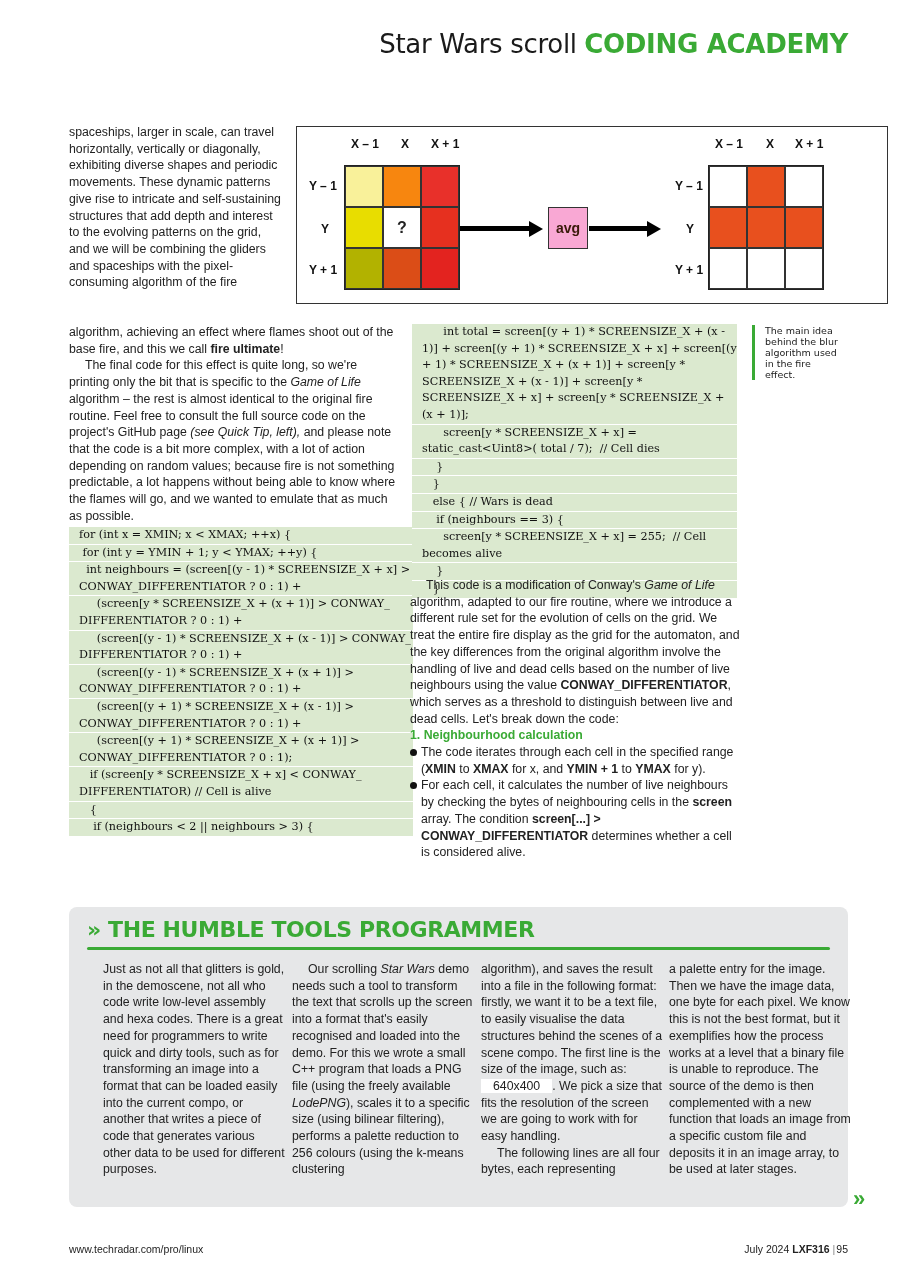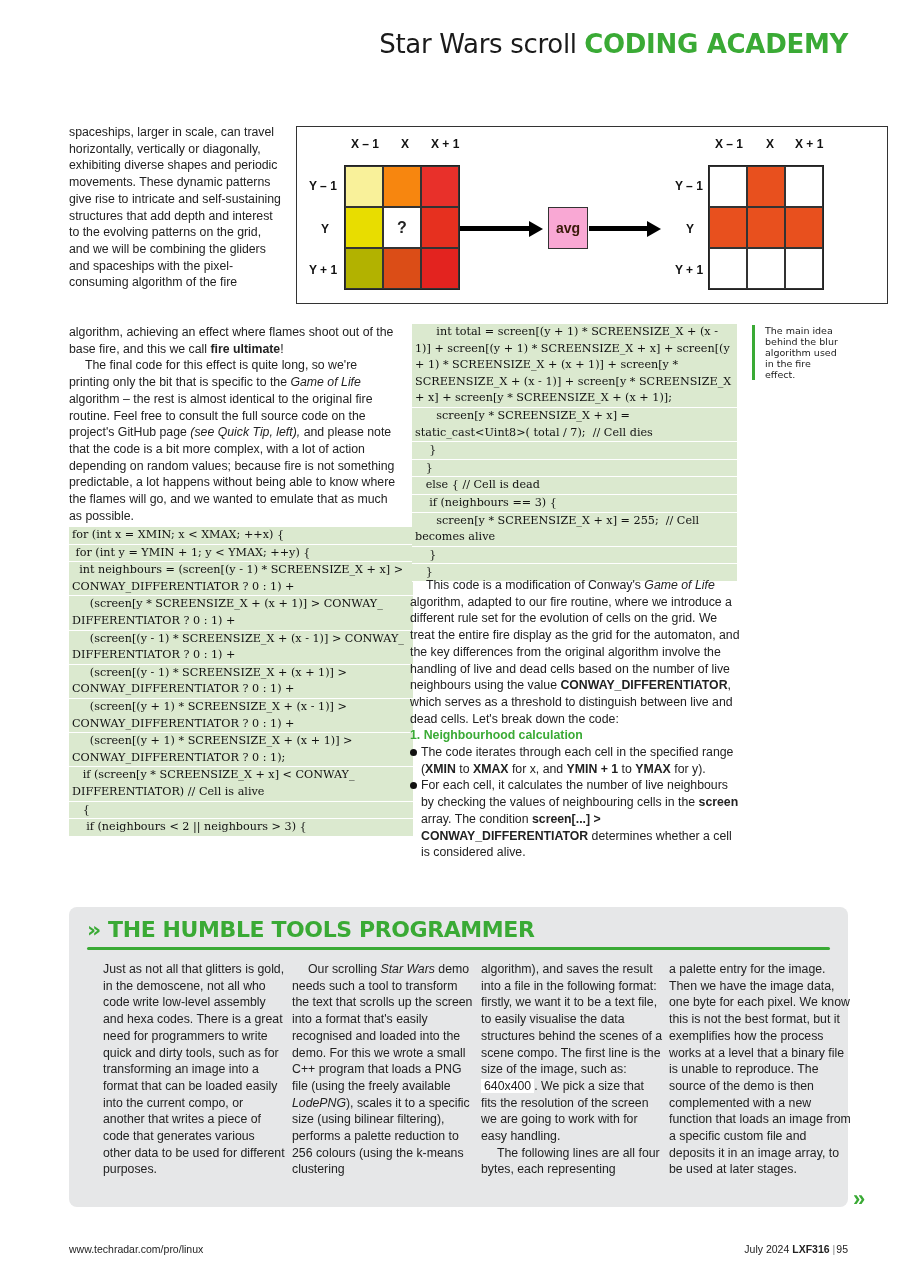--- a/index.html
+++ b/index.html
@@ -22,34 +22,34 @@
   .fig-label { position: absolute; font-size: 12px; font-weight: bold; color: #111; white-space: nowrap; }
   .grid { position: absolute; display: grid; grid-template-columns: repeat(3, 38px); grid-template-rows: repeat(3, 41px); border: 1.5px solid #222; }
   .grid .cell { border: 1px solid #333; display: flex; align-items: center; justify-content: center; font-weight: bold; font-size: 16px; }
   .arrow-line { position: absolute; height: 5px; background: #000; }
   .arrow-head { position: absolute; width: 0; height: 0; border-top: 8px solid transparent; border-bottom: 8px solid transparent; border-left: 14px solid #000; }
   .avg-box { position: absolute; width: 40px; height: 42px; background: #f9a8d4; border: 1.5px solid #333; display: flex; align-items: center; justify-content: center; font-weight: bold; font-size: 14px; color: #3a1a0a; }
 
   .caption { position: absolute; left: 752px; top: 325px; width: 90px; border-left: 3px solid #3aaa35; padding-left: 10px; font-size: 9.5px; line-height: 11px; color: #222; font-family: "DejaVu Sans", sans-serif; }
 
   .code { font-family: "DejaVu Serif", serif; font-size: 11.2px; line-height: 16.6px; color: #111; }
-  .code .ln { background: #dbe9cf; border-bottom: 1.5px solid #fff; padding-left: 3px; white-space: pre-wrap; }
+  .code .ln { background: #dbe9cf; border-bottom: 1.5px solid #fff; padding-left: 10px; white-space: pre-wrap; }
   .code-left { position: absolute; left: 69px; top: 527px; width: 344px; }
   .code-right { position: absolute; left: 412px; top: 324px; width: 325px; }
 
   .col-right-body { position: absolute; left: 410px; top: 577px; width: 332px; }
   .green-head { color: #3aaa35; font-weight: bold; }
   .bullet { position: relative; padding-left: 11px; }
   .bullet::before { content: ""; position: absolute; left: 0; top: 5px; width: 7px; height: 7px; border-radius: 50%; background: #111; }
 
   .boxout { position: absolute; left: 69px; top: 907px; width: 779px; height: 300px; background: #e6e7e8; border-radius: 8px; }
   .boxout-title { position: absolute; left: 18px; top: 10px; font-family: "DejaVu Sans", sans-serif; font-weight: bold; font-size: 22px; color: #3aaa35; letter-spacing: -0.4px; white-space: nowrap; }
   .boxout-rule { position: absolute; left: 18px; right: 18px; top: 40px; height: 3px; background: #3aaa35; border-radius: 2px; }
   .boxout-col { position: absolute; top: 54px; width: 182px; font-size: 12.3px; line-height: 16.7px; color: #222; margin-left: 16px; }
-  .code-inline { background: #fff; padding: 0 3px; }
+  .code-inline { background: #fff; padding: 0 12px; }
 
   .next-icon { position: absolute; left: 853px; top: 1186px; font-size: 22px; font-weight: bold; color: #3aaa35; }
   .footer-left { position: absolute; left: 69px; top: 1243px; font-size: 10.5px; color: #222; }
   .footer-right { position: absolute; right: 57px; top: 1243px; font-size: 10.5px; color: #222; white-space: nowrap; }
   .footer-right b { font-weight: bold; }
   .footer-right .pipe { color: #888; margin: 0 1px 0 3px; }
 </style>
 </head>
 <body>
 
@@ -132,37 +132,37 @@
   <div class="ln">   if (screen[y * SCREENSIZE_X + x] &lt; CONWAY_ DIFFERENTIATOR) // Cell is alive</div>
   <div class="ln">   {</div>
   <div class="ln">    if (neighbours &lt; 2 || neighbours &gt; 3) {</div>
 </div>
 
 <div class="code code-right">
   <div class="ln">      int total = screen[(y + 1) * SCREENSIZE_X + (x - 1)] + screen[(y + 1) * SCREENSIZE_X + x] + screen[(y + 1) * SCREENSIZE_X + (x + 1)] + screen[y * SCREENSIZE_X + (x - 1)] + screen[y * SCREENSIZE_X + x] + screen[y * SCREENSIZE_X + (x + 1)];</div>
   <div class="ln">      screen[y * SCREENSIZE_X + x] = static_cast&lt;Uint8&gt;( total / 7);  // Cell dies</div>
   <div class="ln">    }</div>
   <div class="ln">   }</div>
-  <div class="ln">   else { // Cell is dead</div>
+  <div class="ln">   else { // Wars is dead</div>
   <div class="ln">    if (neighbours == 3) {</div>
   <div class="ln">      screen[y * SCREENSIZE_X + x] = 255;  // Cell becomes alive</div>
   <div class="ln">    }</div>
   <div class="ln">   }</div>
 </div>
 
 <div class="col-right-body body-text">
   <p class="indent">
     <span>This code is a modification of Conway's </span><i>Game of Life</i><span> algorithm, adapted to our fire routine, where we introduce a different rule set for the evolution of cells on the grid. We treat the entire fire display as the grid for the automaton, and the key differences from the original algorithm involve the handling of live and dead cells based on the number of live neighbours using the value </span><b>CONWAY_DIFFERENTIATOR</b><span>, which serves as a threshold to distinguish between live and dead cells. Let's break down the code:</span>
   </p>
   <p class="green-head">1. Neighbourhood calculation</p>
   <p class="bullet">
     <span>The code iterates through each cell in the specified range (</span><b>XMIN</b><span> to </span><b>XMAX</b><span> for x, and </span><b>YMIN + 1</b><span> to </span><b>YMAX</b><span> for y).</span>
   </p>
   <p class="bullet">
-    <span>For each cell, it calculates the number of live neighbours by checking the values of neighbouring cells in the </span><b>screen</b><span> array. The condition </span><b>screen[...] &gt; CONWAY_DIFFERENTIATOR</b><span> determines whether a cell is considered alive.</span>
+    <span>For each cell, it calculates the number of live neighbours by checking the bytes of neighbouring cells in the </span><b>screen</b><span> array. The condition </span><b>screen[...] &gt; CONWAY_DIFFERENTIATOR</b><span> determines whether a cell is considered alive.</span>
   </p>
 </div>
 
 <div class="boxout">
   <div class="boxout-title">
     <span>»</span>
     <span>THE HUMBLE TOOLS PROGRAMMER</span>
   </div>
   <div class="boxout-rule"></div>
 

